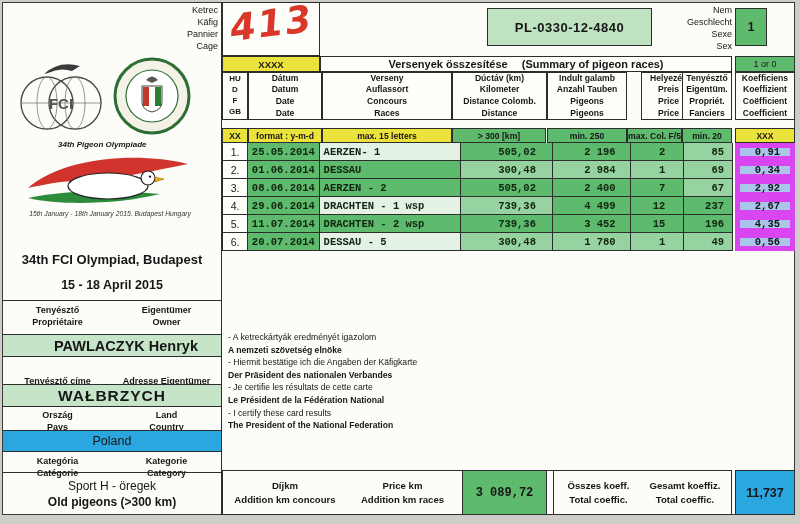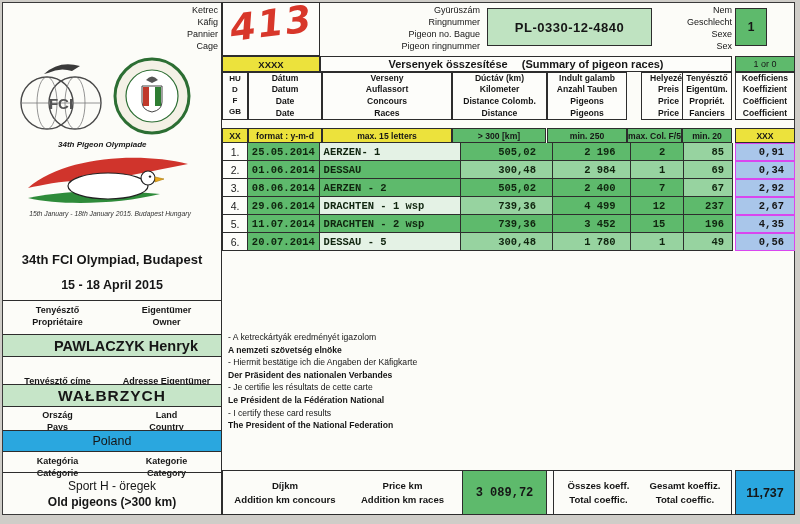--- a/index.html
+++ b/index.html
@@ -30,21 +30,21 @@
                 display:flex; align-items:center; font-family:"Liberation Mono","DejaVu Sans Mono",monospace;
                 font-size:10.5px; font-weight:bold; color:#10250f; }
   .trow .w-no   { width:26px; justify-content:center; font-family:"Liberation Sans",sans-serif; font-weight:normal; color:#222; background:#fdfdfa; }
   .trow .w-date { width:74px; justify-content:center; }
   .trow .w-race { width:146px; padding-left:4px; }
   .trow .w-dist { width:95px; justify-content:flex-end; padding-right:16px; }
   .trow .w-pig  { width:80px; justify-content:flex-end; padding-right:14px; }
   .trow .w-pri  { width:55px; justify-content:flex-end; padding-right:18px; }
   .trow .w-fan  { width:50px; justify-content:flex-end; padding-right:8px; }
   .coeffcell { position:absolute; left:735px; width:60px; height:18px; box-sizing:border-box;
-               border:1px solid #d946ef; background:#a9c6ea; display:flex; align-items:center;
+               border:5px solid #d946ef; background:#a9c6ea; display:flex; align-items:center;
                justify-content:flex-end; padding-right:10px;
                font-family:"Liberation Mono","DejaVu Sans Mono",monospace; font-size:10.5px; font-weight:bold; }
   .pairlbl { position:absolute; left:3px; width:218px; display:flex; text-align:center;
              font-size:9px; font-weight:bold; line-height:1.35; }
   .pairlbl > span { flex:1; white-space:pre-line; }
   .bar { position:absolute; left:3px; width:218px; box-sizing:border-box;
          border-top:1px solid #2d2d2d; border-bottom:1px solid #2d2d2d;
          display:flex; align-items:center; justify-content:center; font-weight:bold; }
   .hline { position:absolute; left:3px; width:218px; height:1px; background:#2d2d2d; }
   .vsep { position:absolute; left:221px; top:2px; width:1px; height:513px; background:#2d2d2d; }
@@ -66,24 +66,20 @@
   <div id="card"></div>
   <div class="vsep"></div>
 
   <div class="lbl pre" style="left:118px; top:5px; width:100px; text-align:right;">Ketrec
 Käfig
 Pannier
 Cage</div>
   <div class="cell" style="left:222px; top:2px; width:98px; height:54px; background:#fdfdfa;"></div>
   <div id="handwriting">413</div>
 
-  <div class="lbl pre" style="left:330px; top:5px; width:150px; text-align:right;">Gyürüszám
-Ringnummer
-Pigeon no. Bague
-Pigeon ringnummer</div>
   <div class="cell gcell" style="left:487px; top:8px; width:165px; height:38px; font-size:13px; font-weight:600; letter-spacing:0.5px;">PL-0330-12-4840</div>
 
   <div class="lbl pre" style="left:648px; top:5px; width:84px; text-align:right;">Nem
 Geschlecht
 Sexe
 Sex</div>
   <div class="cell gmid" style="left:735px; top:8px; width:32px; height:38px; font-size:12px; font-weight:bold;">1</div>
 
   <div class="cell yellow" style="left:222px; top:56px; width:98px; height:16px; font-size:9.5px; font-weight:bold;">XXXX</div>
   <div class="cell" style="left:320px; top:56px; width:412px; height:16px; background:#fdfdfa; font-size:11px; font-weight:bold; gap:14px;">

